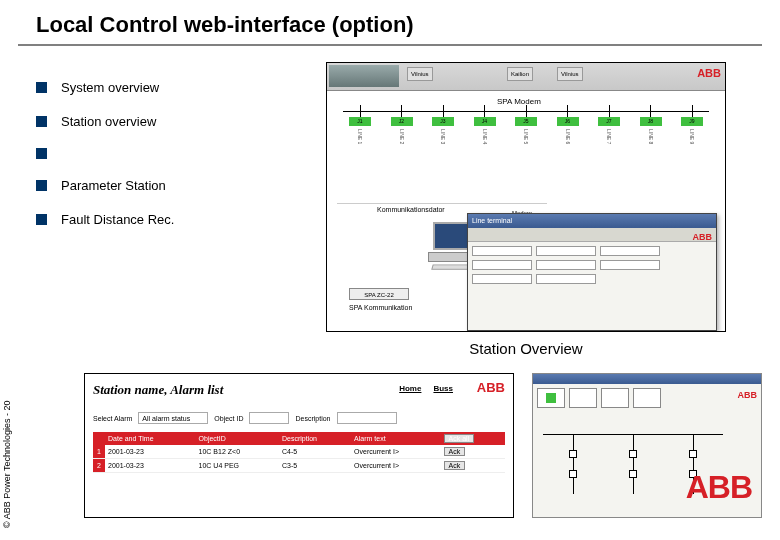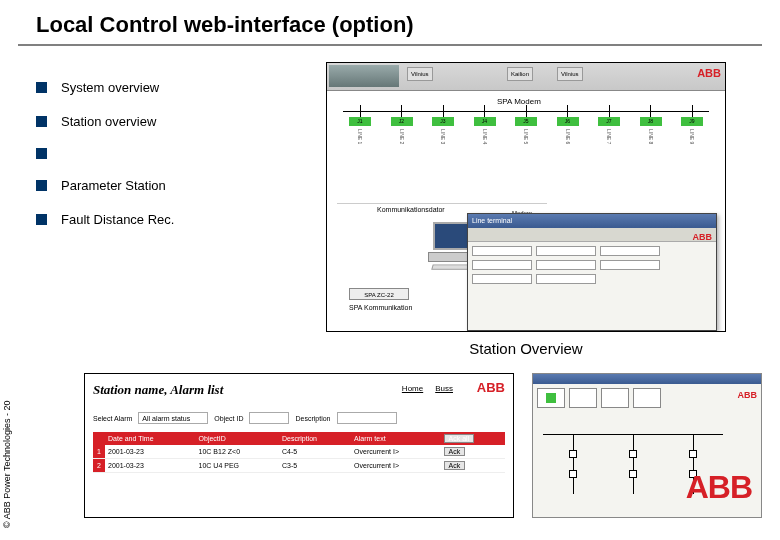--- a/index.html
+++ b/index.html
@@ -272,20 +272,21 @@
     font-style: italic;
     font-family: "Times New Roman", serif;
   }
   .alarm-links {
     position: absolute;
     top: 10px; right: 60px;
     font-size: 8px;
     text-decoration: underline;
     display: flex;
     gap: 12px;
+    font-weight: bold;
   }
   .alarm-logo {
     position: absolute;
     top: 6px; right: 8px;
     font-size: 13px;
     font-weight: bold;
     color: #d62027;
   }
   .alarm-filter {
     display: flex;

